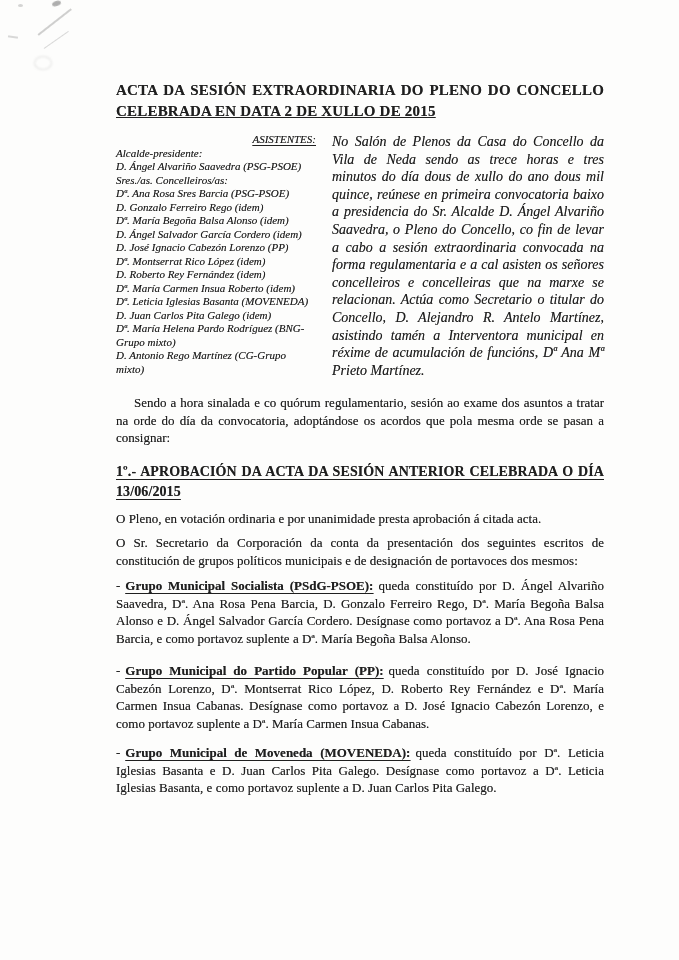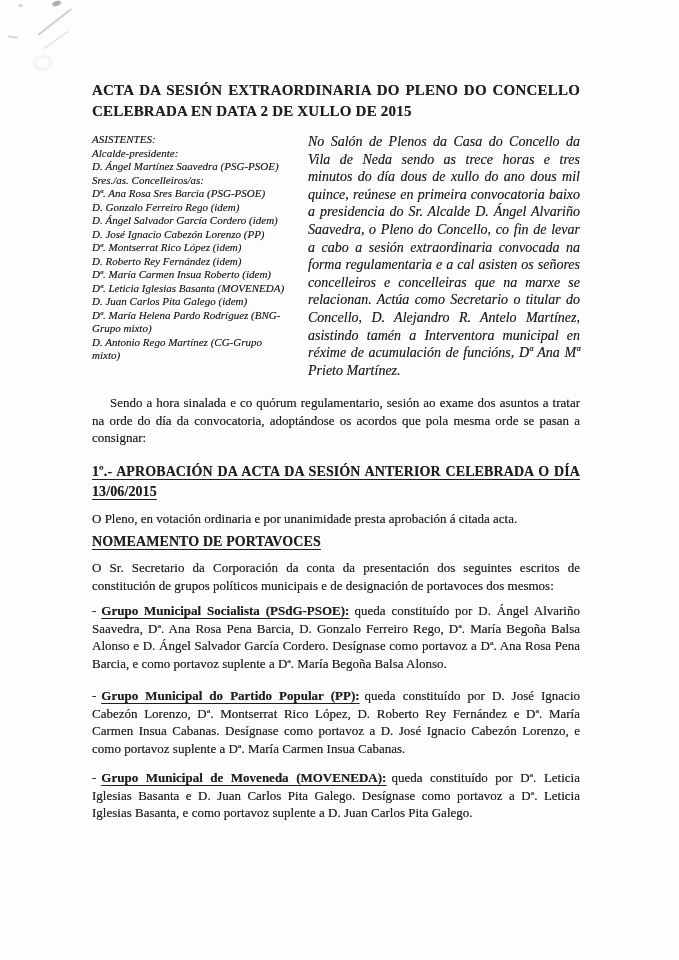--- a/index.html
+++ b/index.html
@@ -3,38 +3,38 @@
 <meta charset="utf-8">
 <style>
   html,body { margin:0; padding:0; background:#ffffff; }
   .page {
     position:relative; width:679px; height:960px;
     background:#fdfdfc; overflow:hidden;
     color:#1f1f1f;
     font-family:"Liberation Serif","DejaVu Serif",serif;
     text-shadow:0 0 .4px rgba(20,20,20,.55);
   }
-  .content { position:absolute; left:92px; top:80px; width:488px; }
+  .content { position:absolute; left:116px; top:80px; width:488px; }
 
   
   .mark { position:absolute; pointer-events:none; }
   .mark-dot1 { left:52px; top:1px; width:9px; height:5px; background:rgba(110,110,110,.55); border-radius:50%; transform:rotate(-18deg); filter:blur(.6px); }
   .mark-dot2 { left:18px; top:4px; width:5px; height:3px; background:rgba(150,150,150,.4); border-radius:50%; filter:blur(.5px); }
   .mark-scribble1 { left:38px; top:34px; width:42px; height:1.5px; background:rgba(150,150,150,.45); transform:rotate(-38deg); transform-origin:left center; filter:blur(.5px); }
   .mark-scribble2 { left:44px; top:48px; width:30px; height:1.2px; background:rgba(160,160,160,.4); transform:rotate(-35deg); transform-origin:left center; filter:blur(.5px); }
   .mark-smudge { left:34px; top:56px; width:16px; height:12px; border:1px solid rgba(185,185,185,.4); border-radius:50%; filter:blur(.8px); }
   .mark-dash { left:8px; top:36px; width:10px; height:1.5px; background:rgba(170,170,170,.45); transform:rotate(8deg); filter:blur(.4px); }
 
   .title { font-weight:bold; font-size:15px; line-height:21px; margin:0 0 11px 0; letter-spacing:.2px; }
   .jline { display:block; text-align:justify; text-align-last:justify; }
-  .line  { display:block; }
+  .line  { display:block;text-decoration:underline; }
 
   .columns { display:flex; gap:16px; margin:0 0 15px 0; }
   .col-left { flex:0 0 200px; width:200px; font-style:italic; font-size:11px; line-height:13.5px; }
-  .att-header { text-underline-offset:2px; text-decoration-thickness:1px; }
+  .att-header { text-decoration:underline; text-underline-offset:2px; text-decoration-thickness:1px;text-align:right; }
   .att-line { }
   .col-right { flex:1 1 auto; font-style:italic; font-size:14px; line-height:17.6px; text-align:justify; }
 
   .para { font-size:13px; line-height:17.5px; text-align:justify; margin:0; }
   .indent { text-indent:18px; }
 
   .heading { font-weight:bold; font-size:14px; line-height:20px; margin:0; letter-spacing:.1px; }
   .u { text-decoration:underline; text-decoration-thickness:1.3px; text-underline-offset:3px; }
 
   .gdash { margin-right:5px; }
@@ -59,24 +59,25 @@
 
     <h1 class="title">
       <span class="jline">ACTA DA SESIÓN EXTRAORDINARIA DO PLENO DO CONCELLO</span>
       <span class="line">CELEBRADA EN DATA 2 DE XULLO DE 2015</span>
     </h1>
 
     <div class="columns">
       <div class="col-left">
         <div class="att-header">ASISTENTES:</div>
         <div class="att-line">Alcalde-presidente:</div>
-        <div class="att-line">D. Ángel Martínez Saavedra (PSG-PSOE)</div>
+        <div class="att-line">D. Ángel Alvariño Saavedra (PSG-PSOE)</div>
         <div class="att-line">Sres./as. Concelleiros/as:</div>
         <div class="att-line">Dª. Ana Rosa Sres Barcia (PSG-PSOE)</div>
         <div class="att-line">D. Gonzalo Ferreiro Rego (idem)</div>
+        <div class="att-line">Dª. María Begoña Balsa Alonso (idem)</div>
         <div class="att-line">D. Ángel Salvador García Cordero (idem)</div>
         <div class="att-line">D. José Ignacio Cabezón Lorenzo (PP)</div>
         <div class="att-line">Dª. Montserrat Rico López (idem)</div>
         <div class="att-line">D. Roberto Rey Fernández (idem)</div>
         <div class="att-line">Dª. María Carmen Insua Roberto (idem)</div>
         <div class="att-line">Dª. Leticia Iglesias Basanta (MOVENEDA)</div>
         <div class="att-line">D. Juan Carlos Pita Galego (idem)</div>
         <div class="att-line">Dª. María Helena Pardo Rodríguez (BNG-Grupo mixto)</div>
         <div class="att-line">D. Antonio Rego Martínez (CG-Grupo mixto)</div>
       </div>
@@ -86,21 +87,20 @@
     <p class="para indent mb15">Sendo a hora sinalada e co quórum regulamentario, sesión ao exame dos asuntos a tratar na orde do día da convocatoria, adoptándose os acordos que pola mesma orde se pasan a consignar:</p>
 
     <div class="heading mb8">
       <span class="jline u">1º.- APROBACIÓN DA ACTA DA SESIÓN ANTERIOR CELEBRADA O DÍA</span>
       <span class="line u">13/06/2015</span>
     </div>
 
     <p class="para mb6">O Pleno, en votación ordinaria e por unanimidade presta aprobación á citada acta.</p>
 
     <div class="heading mb7">
-      <span class="line u">NOMEAMENTO DE PORTAVOCES</span>
     </div>
 
     <p class="para mb8">O Sr. Secretario da Corporación da conta da presentación dos seguintes escritos de constitución de grupos políticos municipais e de designación de portavoces dos mesmos:</p>
 
     <p class="para mb15">
       <span class="gdash">-</span><span class="glabel">Grupo Municipal Socialista (PSdG-PSOE):</span><span>queda constituído por D. Ángel Alvariño Saavedra, Dª. Ana Rosa Pena Barcia, D. Gonzalo Ferreiro Rego, Dª. María Begoña Balsa Alonso e D. Ángel Salvador García Cordero. Desígnase como portavoz a Dª. Ana Rosa Pena Barcia, e como portavoz suplente a Dª. María Begoña Balsa Alonso.</span>
     </p>
 
     <p class="para mb12">
       <span class="gdash">-</span><span class="glabel">Grupo Municipal do Partido Popular (PP):</span><span>queda constituído por D. José Ignacio Cabezón Lorenzo, Dª. Montserrat Rico López, D. Roberto Rey Fernández e Dª. María Carmen Insua Cabanas. Desígnase como portavoz a D. José Ignacio Cabezón Lorenzo, e como portavoz suplente a Dª. María Carmen Insua Cabanas.</span>

